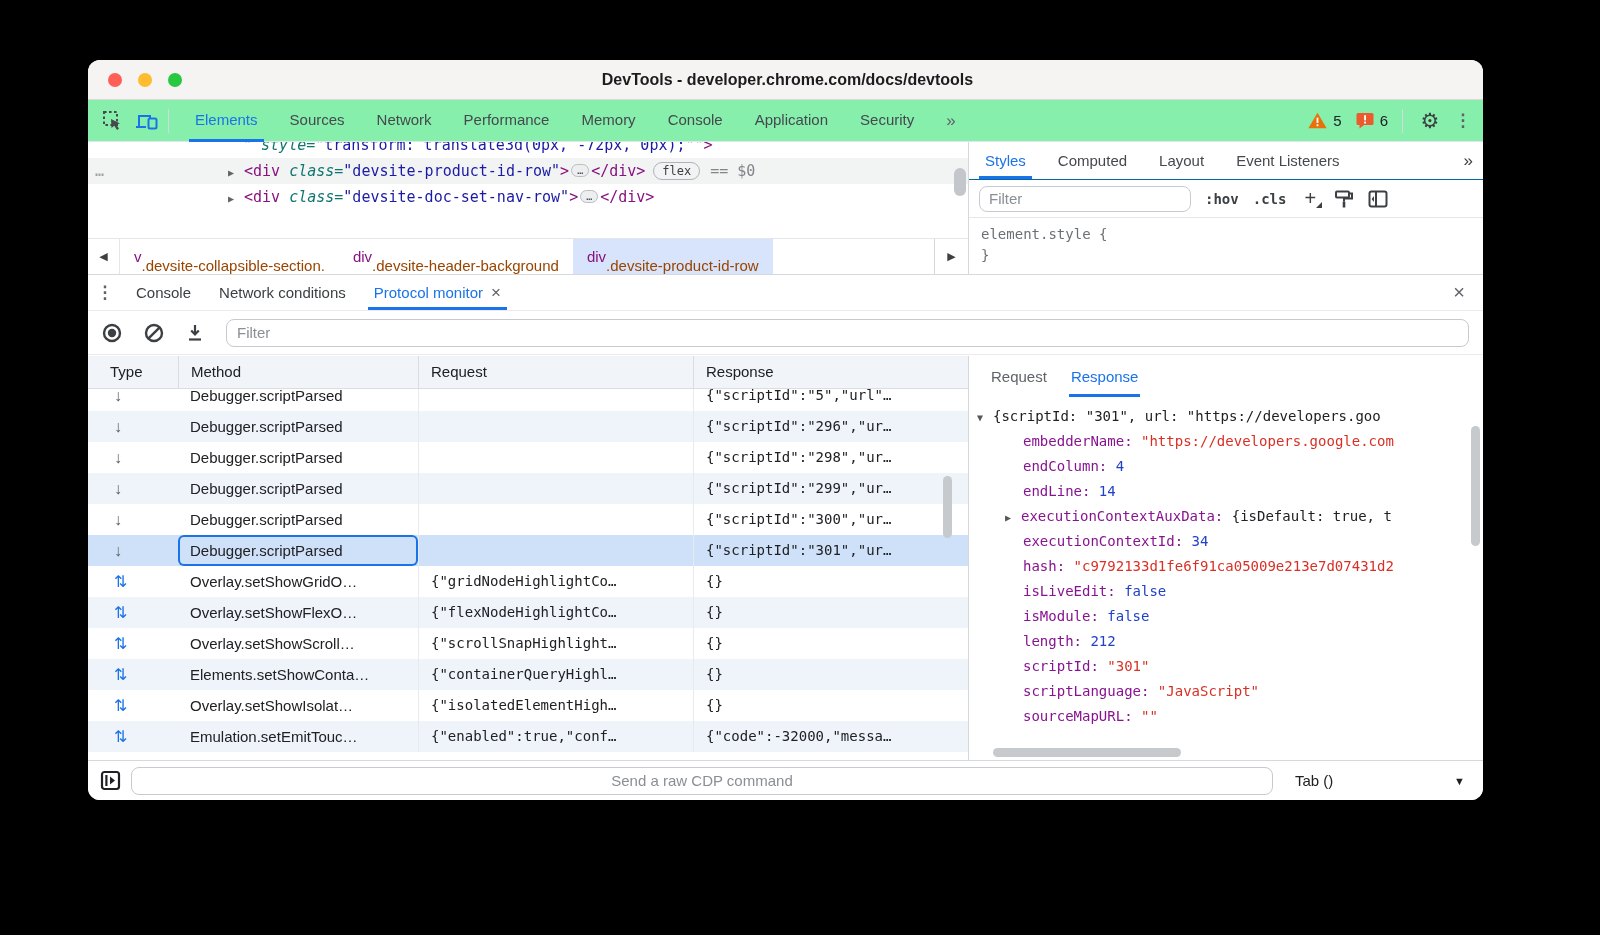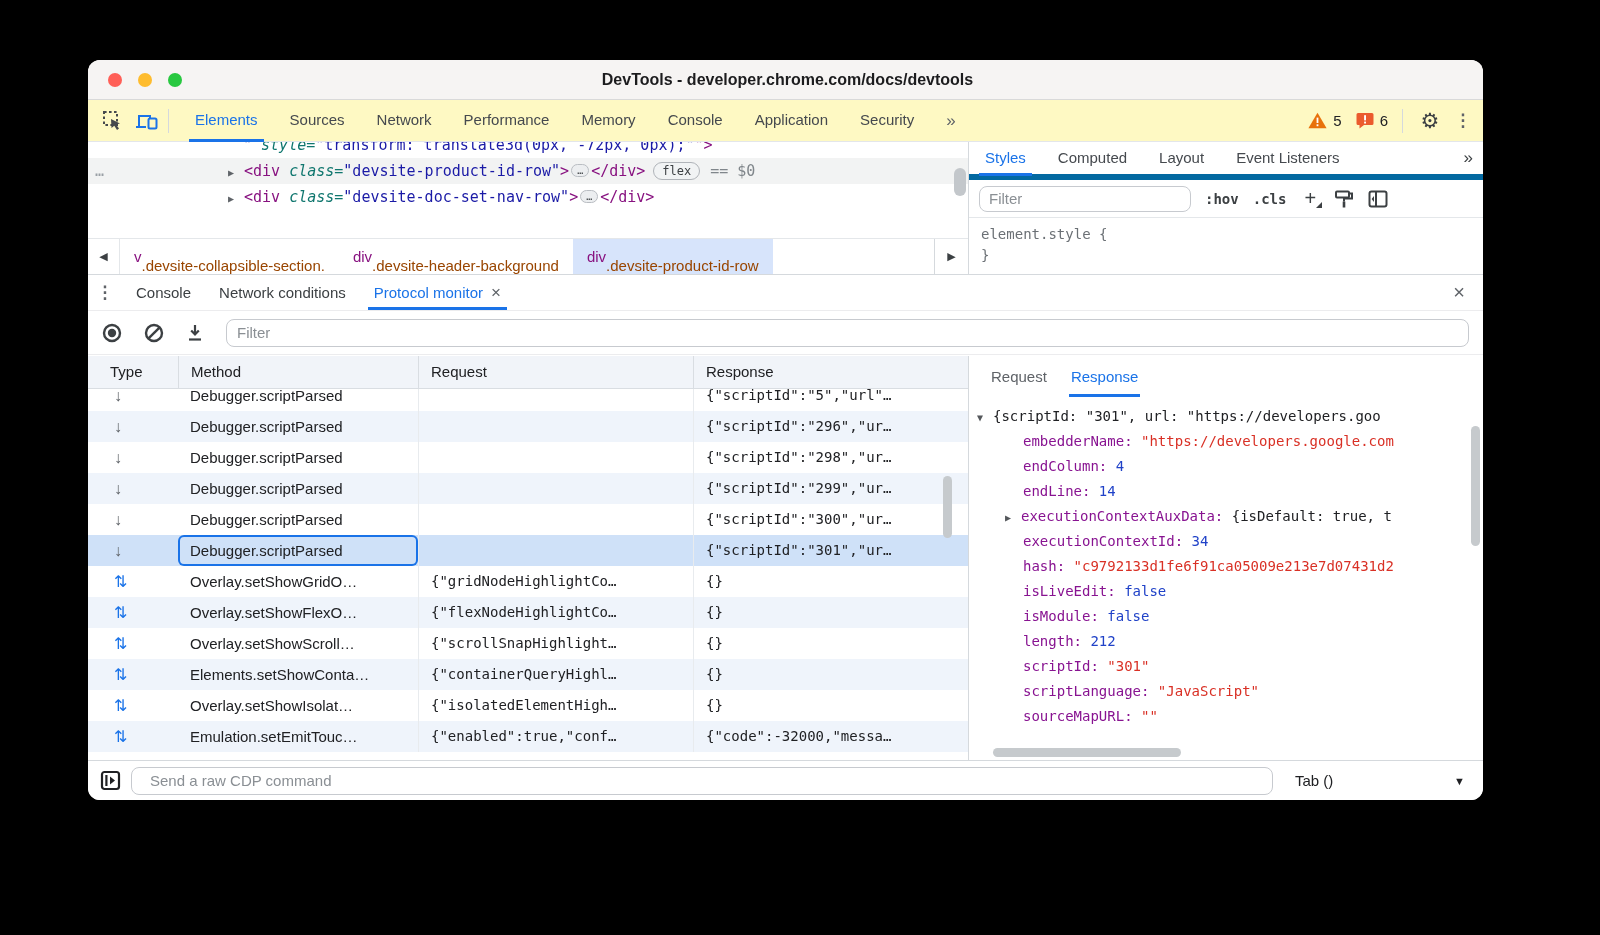--- a/index.html
+++ b/index.html
@@ -8,21 +8,21 @@
     position:absolute; left:88px; top:60px; width:1395px; height:740px;
     background:#fff; border-radius:12px; overflow:hidden;
     box-shadow:0 30px 80px rgba(0,0,0,.6);
   }
   
   .titlebar { position:absolute; left:0; top:0; right:0; height:40px; background:#f6f4f3; border-bottom:1px solid #d9d9d9; }
   .traffic { position:absolute; left:20px; top:13px; display:flex; gap:16px; }
   .light { width:14px; height:14px; border-radius:50%; }
   .titlebar .title { position:absolute; left:4px; right:0; top:0; height:40px; line-height:40px; text-align:center; font-size:16px; font-weight:700; color:#1c1c1e; }
   
-  .toolbar { position:absolute; left:0; top:40px; right:0; height:42px; background:#fef9c3; border-bottom:1px solid #e3e6ea; display:flex; align-items:center; }
+  .toolbar { position:absolute; left:0; top:40px; right:0; height:42px; background:#86efac; border-bottom:1px solid #e3e6ea; display:flex; align-items:center; }
   .tb-icon { width:34px; height:30px; display:flex; align-items:center; justify-content:center; cursor:pointer; }
   .tb-sep { width:1px; height:24px; background:#d5d9dd; margin:0 4px; }
   .tabs { display:flex; height:42px; margin-left:6px; }
   .tab { padding:0 16px; line-height:40px; font-size:15px; color:#45494e; cursor:pointer; position:relative; }
   .tab.active { color:#1a73e8; }
   .tab.active::after { content:""; position:absolute; left:10px; right:10px; bottom:0; height:3px; background:#1a73e8; }
   .tab.more { font-size:17px; color:#5f6368; letter-spacing:-2px; }
   .tb-right { margin-left:auto; display:flex; align-items:center; gap:6px; padding-right:10px; }
   .count-badge { display:flex; align-items:center; gap:6px; font-size:15px; color:#202124; padding:0 4px; cursor:pointer; }
   
@@ -46,21 +46,21 @@
   .breadcrumb { position:absolute; left:0; top:96px; right:0; height:36px; border-top:1px solid #e4e7ea; display:flex; align-items:stretch; font-size:15px; overflow:hidden; }
   .crumb-nav { width:32px; display:flex; align-items:center; justify-content:center; color:#3c4043; font-size:11px; cursor:pointer; background:#fff; flex:0 0 auto; }
   .crumb-nav.left { border-right:1px solid #e4e7ea; }
   .crumb-nav.right { position:absolute; right:0; top:0; bottom:0; width:34px; border-left:1px solid #d5d9dd; }
   .crumb { display:flex; align-items:center; padding:0 14px; white-space:nowrap; cursor:pointer; }
   .crumb.selected { background:#d7e4fb; }
   .crumb .c-tag { color:#881280; }
   .crumb .c-cls { color:#994500;margin-top:18px; }
   
   .styles-pane { position:absolute; left:880px; top:0; width:515px; height:132px; border-left:1px solid #d5d9dd; background:#fff; }
-  .styles-tabs { display:flex; align-items:center; height:38px; border-bottom:6px solid #0369a1; }
+  .styles-tabs { display:flex; align-items:center; height:38px; border-bottom:1px solid #0369a1; }
   .styles-tabs .tab { line-height:36px; }
   .styles-more { margin-left:auto; padding-right:12px; font-size:17px; color:#3c4043; letter-spacing:-2px; cursor:pointer; }
   .styles-toolbar { display:flex; align-items:center; height:38px; border-bottom:1px solid #e4e7ea; padding:0 10px; gap:14px; }
   .filter-input { height:26px; border:1px solid #c7cacf; border-radius:8px; padding:0 9px; font-size:15px; color:#202124; width:212px; background:#fff; }
   .filter-input::placeholder { color:#8a8f94; }
   .pseudo-btn { font-family:"DejaVu Sans Mono", monospace; font-size:14px; font-weight:700; color:#3c4043; cursor:pointer; }
   .plus-btn { position:relative; font-size:20px; color:#3c4043; cursor:pointer; width:20px; text-align:center; }
   .plus-btn::after { content:""; position:absolute; right:-2px; bottom:2px; border-left:6px solid transparent; border-bottom:6px solid #3c4043; }
   .elstyle { font-family:"DejaVu Sans Mono", monospace; font-size:14px; color:#6b7075; padding:6px 0 0 12px; line-height:21px; }
   
@@ -114,21 +114,21 @@
   .j-exp { color:#54575b; font-size:10px; display:inline-block; width:16px; }
   .j-key { color:#881391; }
   .j-str { color:#d93025; }
   .j-num { color:#2042c8; }
   .j-bool { color:#2042c8; }
   .j-plain { color:#202124; }
   .det-vscroll { position:absolute; right:3px; top:70px; width:9px; height:120px; border-radius:5px; background:#c6cacd; cursor:pointer; }
   .det-hscroll { position:absolute; left:24px; bottom:3px; width:188px; height:9px; border-radius:5px; background:#c6cacd; cursor:pointer; }
   
   .cmdbar { position:absolute; left:0; bottom:0; right:0; height:40px; border-top:1px solid #d5d9dd; background:#fff; display:flex; align-items:center; padding:0 18px 0 12px; }
-  .cmd-input { flex:0 0 1142px; height:28px; border:1px solid #c7cacf; border-radius:8px; padding:0 18px; font-size:15px; color:#202124; margin-left:10px; }
+  .cmd-input { flex:0 0 1142px; height:28px; border:1px solid #c7cacf; border-radius:8px; padding:0 18px; font-size:15px; color:#202124; margin-left:10px;text-align:center; }
   .cmd-input::placeholder { color:#8a8f94; }
   .target-select { display:flex; align-items:center; margin-left:22px; font-size:15px; color:#202124; cursor:pointer; flex:1; }
   .caret-down { margin-left:auto; font-size:11px; color:#202124; }
   svg { display:block; }
 </style>
 </head>
 <body>
 
 <div class="window">
 

